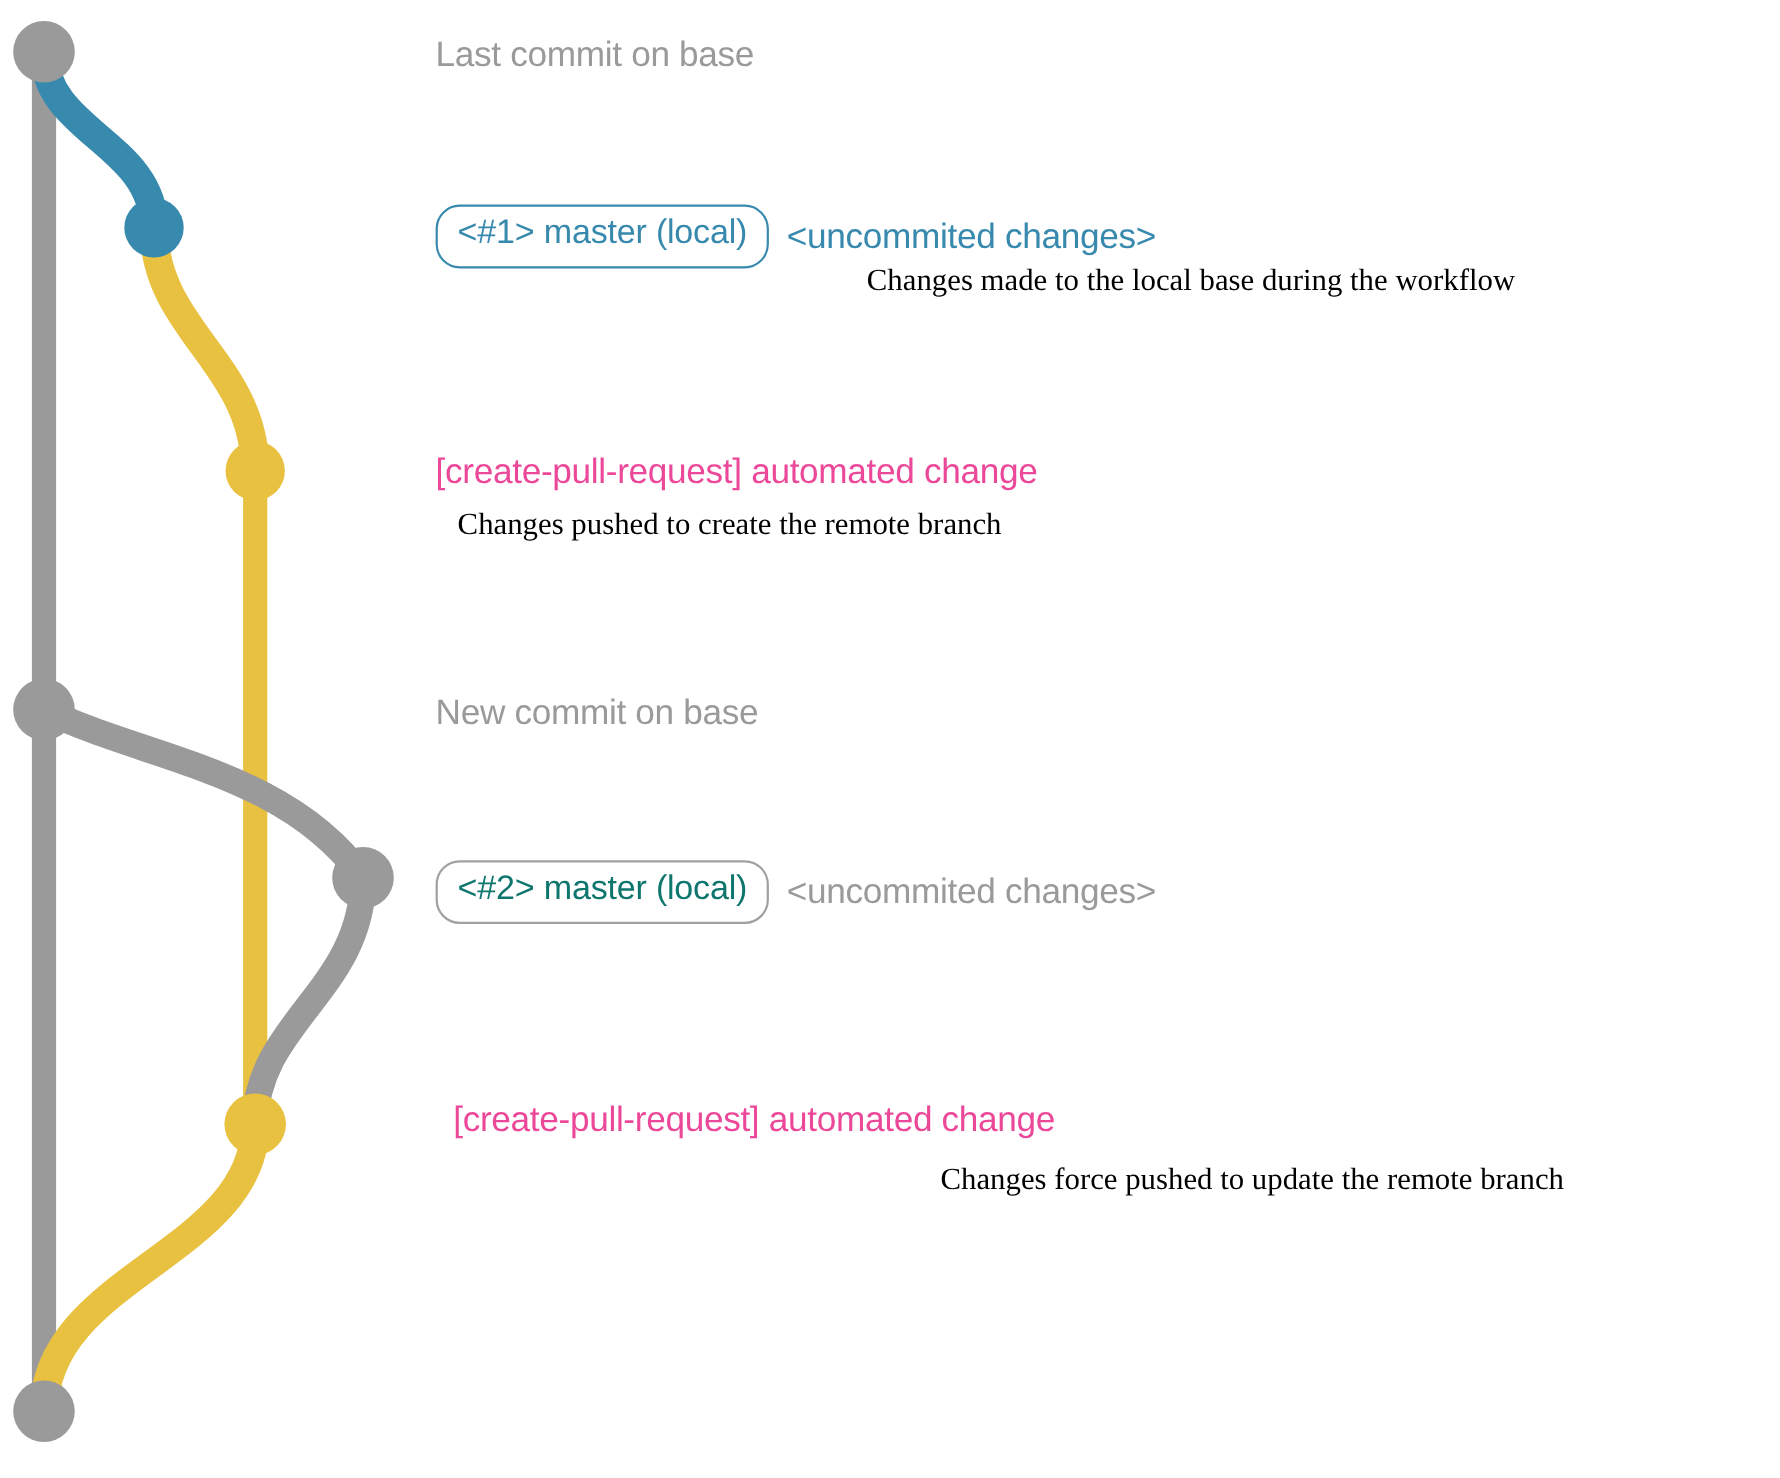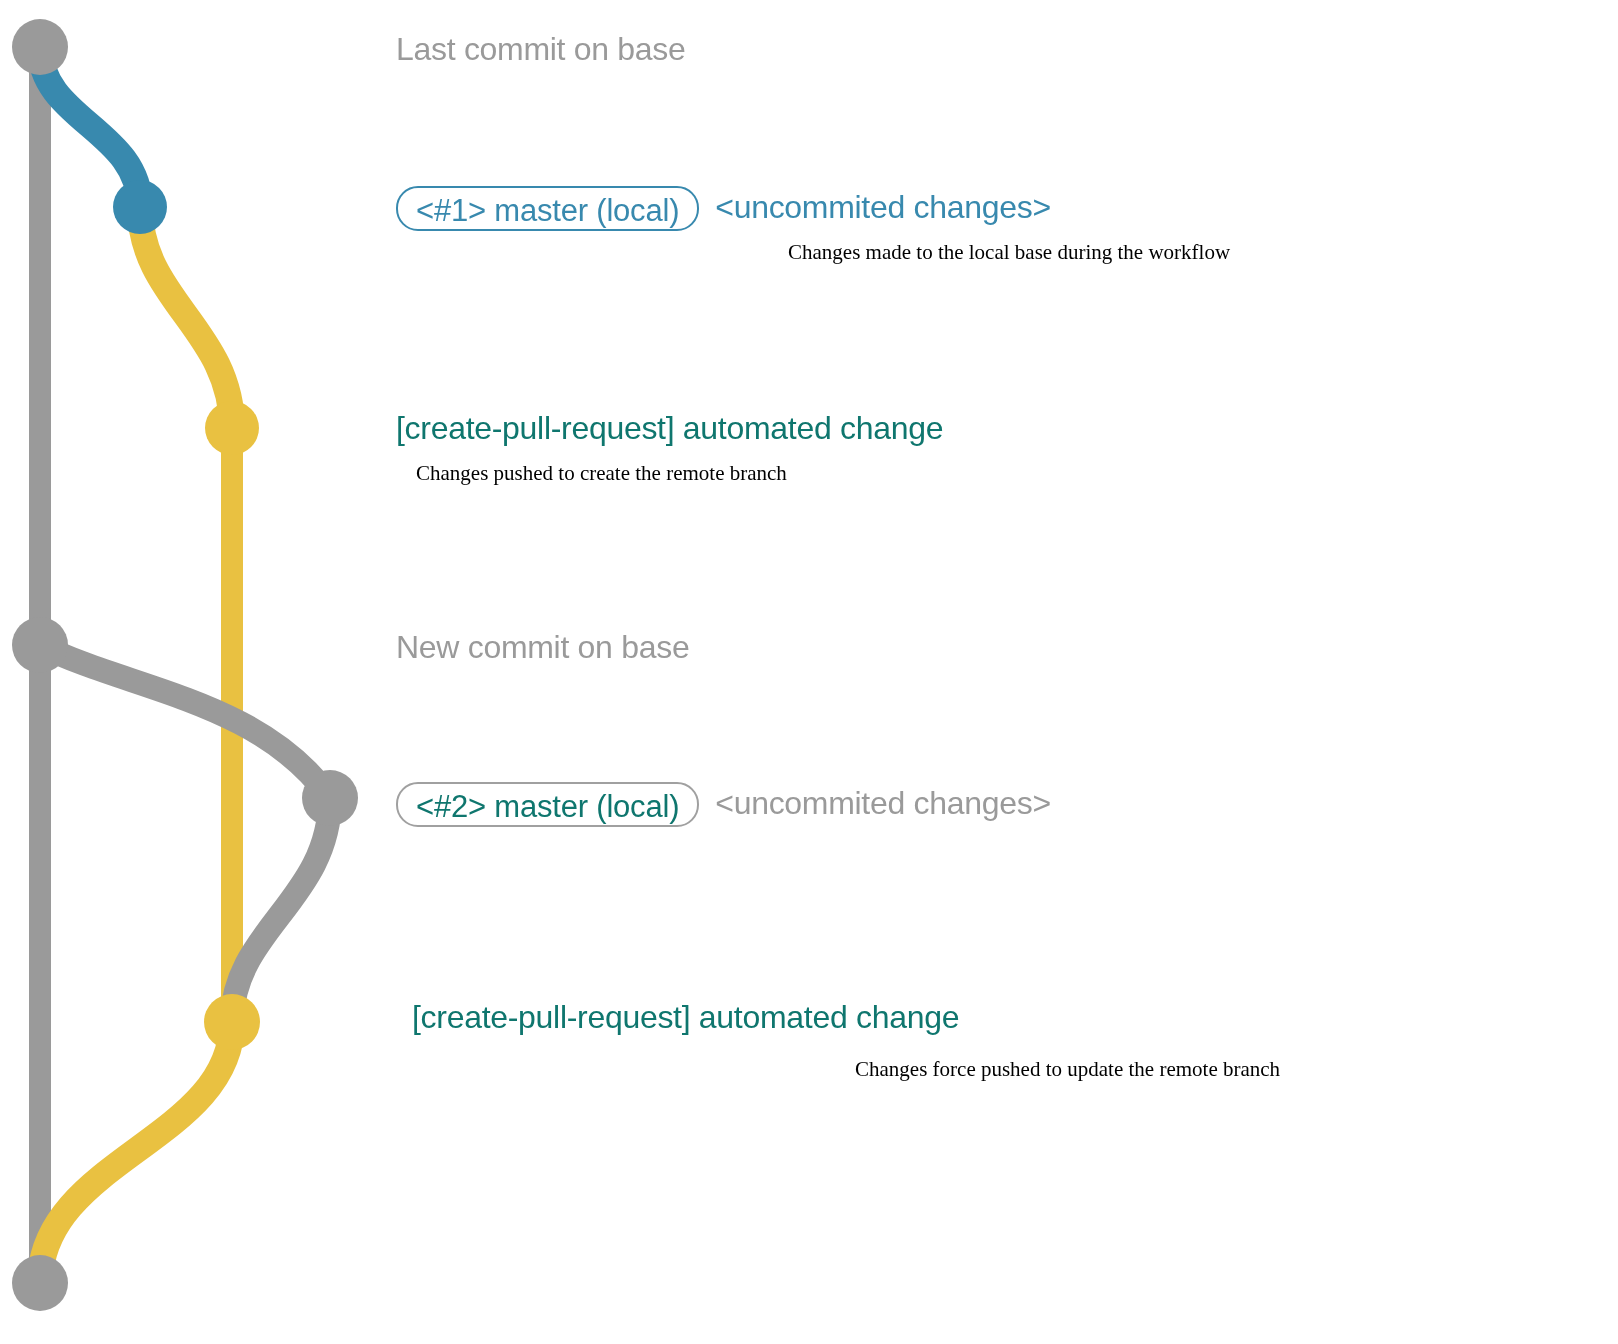--- a/index.html
+++ b/index.html
@@ -41,48 +41,48 @@
   .headline {
     display: flex;
     align-items: center;
     white-space: nowrap;
   }
 
   .badge {
     display: inline-block;
     border: 2px solid #9a9a9a;
     border-radius: 22px;
-    padding: 7px 18px 1px 18px;
+    padding: 7px 18px 14px 18px;
     font-size: 31px;
     line-height: 1.05;
     color: #9a9a9a;
     background: #ffffff;
     letter-spacing: -0.2px;
   }
   .badge.blue   { border-color: #3889ae; color: #3889ae; }
   .badge.yellow { border-color: #e9c141; color: #e9c141; }
   .badge.grey   { border-color: #a0a0a0; color: #0f766e; }
 
   .title {
     font-size: 32px;
     line-height: 1.05;
     letter-spacing: -0.3px;
     margin-left: 16px;
     white-space: nowrap;
   }
   .title.no-badge { margin-left: 0; }
   .title.blue   { color: #3889ae; }
-  .title.yellow { color: #0f766e; }
+  .title.yellow { color: #ec4899; }
   .title.grey   { color: #9a9a9a; }
 
   
   .desc {
     position: absolute;
     font-family: "Liberation Serif", "DejaVu Serif", serif;
-    font-size: 21px;
+    font-size: 28px;
     line-height: 1.05;
     color: #000000;
     white-space: nowrap;
   }
 </style>
 </head>
 <body>
 
 <svg id="graph-svg" viewBox="0 0 1618 1344" xmlns="http://www.w3.org/2000/svg">
   <g>

